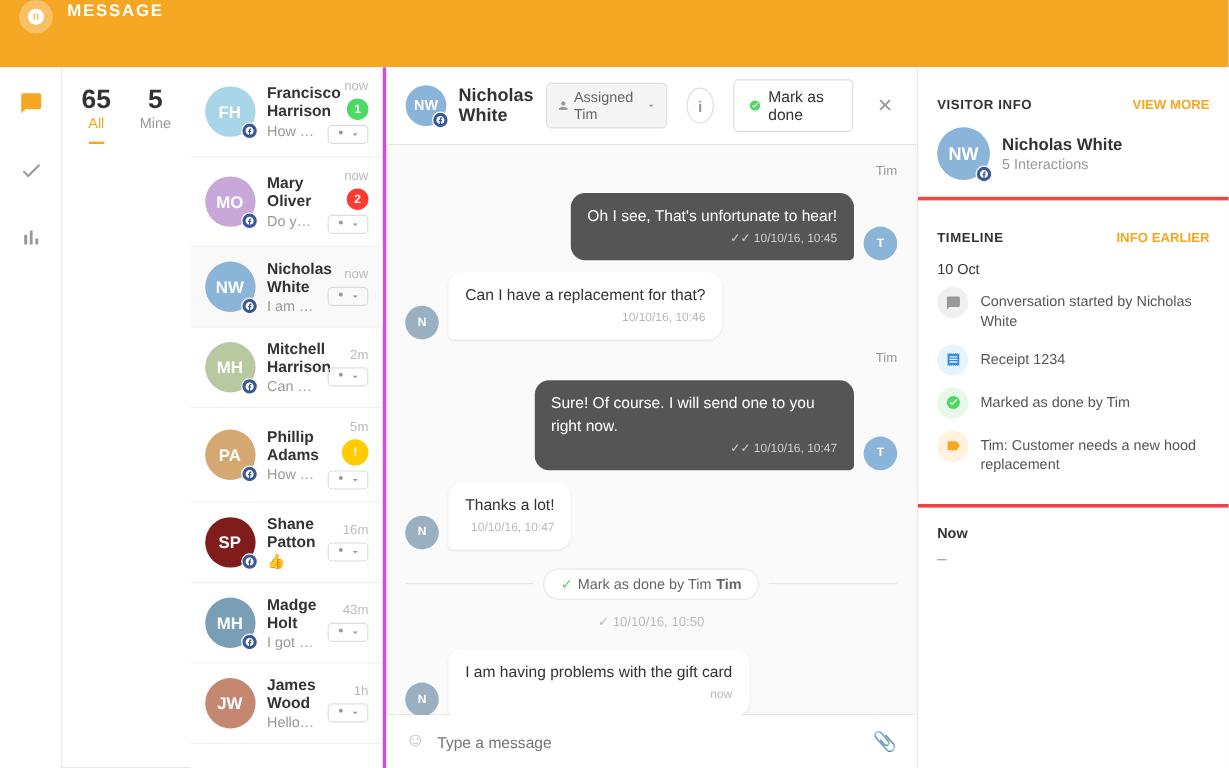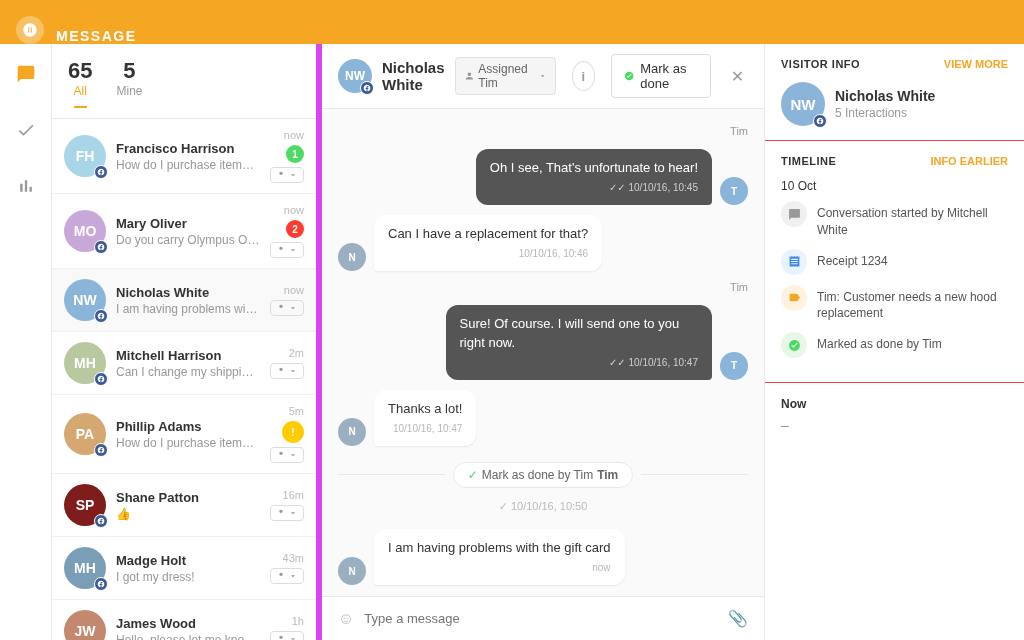--- a/index.html
+++ b/index.html
@@ -1,34 +1,34 @@
 <!DOCTYPE html>
 <html><head>
   <meta charset="utf-8">
   <style>
     * { box-sizing: border-box; margin: 0; padding: 0; }
     body { font-family: -apple-system, BlinkMacSystemFont, 'Segoe UI', sans-serif; background: #f5f5f5; width: 1024px; height: 640px; overflow: hidden; display: flex; flex-direction: column; }
 
     
-    .topbar { background: #f5a623; height: 44px; display: flex; align-items: flex-end; padding: 0 16px; gap: 12px; flex-shrink: 0; }
+    .topbar { background: #f5a623; height: 56px; display: flex; align-items: flex-start; padding: 0 16px; gap: 12px; flex-shrink: 0; }
     .topbar-logo { width: 28px; height: 28px; background: rgba(255,255,255,0.3); border-radius: 50%; display: flex; align-items: center; justify-content: center; }
     .topbar-logo svg { width: 16px; height: 16px; fill: white; }
     .topbar-title { color: white; font-weight: 700; font-size: 14px; letter-spacing: 1.5px; }
 
     
     .main { display: flex; flex: 1; overflow: hidden; }
 
     
     .leftnav { width: 52px; background: white; border-right: 1px solid #e8e8e8; display: flex; flex-direction: column; align-items: center; padding-top: 12px; gap: 20px; flex-shrink: 0; }
     .nav-icon { width: 36px; height: 36px; display: flex; align-items: center; justify-content: center; border-radius: 8px; cursor: pointer; color: #999; }
     .nav-icon.active { color: #f5a623; }
     .nav-icon svg { width: 20px; height: 20px; }
 
     
-    .convlist { width: 270px; background: white; border-right: 6px solid #d946ef; display: flex; flex-direction: column; flex-shrink: 0; }
+    .convlist { width: 270px; background: white; border-right: 3px solid #d946ef; display: flex; flex-shrink: 0; }
     .convlist-header { padding: 14px 16px 0; border-bottom: 1px solid #e8e8e8; }
     .convlist-counts { display: flex; gap: 24px; margin-bottom: 10px; }
     .count-item { display: flex; flex-direction: column; align-items: center; cursor: pointer; }
     .count-num { font-size: 22px; font-weight: 600; color: #333; }
     .count-label { font-size: 12px; color: #999; }
     .count-item.active .count-label { color: #f5a623; border-bottom: 2px solid #f5a623; padding-bottom: 8px; }
     .convlist-items { flex: 1; overflow-y: auto; }
     .conv-item { display: flex; align-items: center; padding: 10px 12px; border-bottom: 1px solid #f0f0f0; cursor: pointer; gap: 10px; }
     .conv-item.active { background: #f9f9f9; }
     .conv-avatar { position: relative; flex-shrink: 0; }
@@ -78,21 +78,21 @@
     .system-check { color: #4cd964; }
 
     
     .chat-input-area { background: white; border-top: 1px solid #e8e8e8; padding: 12px 16px; display: flex; align-items: center; gap: 10px; flex-shrink: 0; }
     .input-emoji { color: #bbb; cursor: pointer; font-size: 16px; }
     .input-field { flex: 1; border: none; outline: none; font-size: 13px; color: #333; background: transparent; }
     .input-attach { color: #bbb; cursor: pointer; font-size: 16px; }
 
     
     .rightpanel { width: 260px; background: white; border-left: 1px solid #e8e8e8; display: flex; flex-direction: column; flex-shrink: 0; overflow-y: auto; }
-    .panel-section { padding: 14px 16px; border-bottom: 1px solid #ef4444; }
+    .panel-section { padding: 14px 16px; border-bottom: 3px solid #ef4444; margin-top: 12px; }
     .panel-section-header { display: flex; justify-content: space-between; align-items: center; margin-bottom: 12px; }
     .panel-section-title { font-size: 11px; font-weight: 700; color: #333; letter-spacing: 0.5px; text-transform: uppercase; }
     .panel-section-link { font-size: 11px; color: #f5a623; cursor: pointer; font-weight: 600; }
     .visitor-info { display: flex; align-items: center; gap: 10px; }
     .visitor-avatar { position: relative; }
     .visitor-avatar .avatar-circle { width: 44px; height: 44px; font-size: 15px; }
     .visitor-name { font-size: 14px; font-weight: 600; color: #333; }
     .visitor-interactions { font-size: 12px; color: #999; margin-top: 2px; }
     .timeline-item { display: flex; align-items: flex-start; gap: 10px; margin-bottom: 10px; }
     .timeline-icon { width: 26px; height: 26px; border-radius: 50%; display: flex; align-items: center; justify-content: center; flex-shrink: 0; }
@@ -492,49 +492,49 @@
         <span class="panel-section-link">INFO EARLIER</span>
       </div>
       <div class="timeline-date">10 Oct</div>
 
       <div class="timeline-item">
         <div class="timeline-icon gray">
           <svg viewBox="0 0 24 24" fill="currentColor" style="width:13px;height:13px">
               <path d="M20 2H4c-1.1 0-2 .9-2 2v18l4-4h14c1.1 0 2-.9 2-2V4c0-1.1-.9-2-2-2z"></path>
             </svg>
         </div>
-        <div class="timeline-text">Conversation started by Mitchell White</div>
+        <div class="timeline-text">Conversation started by Nicholas White</div>
       </div>
 
       <div class="timeline-item">
         <div class="timeline-icon blue">
           <svg viewBox="0 0 24 24" fill="currentColor" style="width:13px;height:13px">
               <path d="M18 17H6v-2h12v2zm0-4H6v-2h12v2zm0-4H6V7h12v2zM3 22l1.5-1.5L6 22l1.5-1.5L9 22l1.5-1.5L12 22l1.5-1.5L15 22l1.5-1.5L18 22l1.5-1.5L21 22V2l-1.5 1.5L18 2l-1.5 1.5L15 2l-1.5 1.5L12 2l-1.5 1.5L9 2 7.5 3.5 6 2 4.5 3.5 3 2v20z"></path>
             </svg>
         </div>
         <div class="timeline-text">Receipt 1234</div>
       </div>
 
       <div class="timeline-item">
+        <div class="timeline-icon green">
+          <svg viewBox="0 0 24 24" fill="currentColor" style="width:13px;height:13px">
+              <path d="M12 2C6.48 2 2 6.48 2 12s4.48 10 10 10 10-4.48 10-10S17.52 2 12 2zm-2 14l-4-4 1.41-1.41L10 13.17l6.59-6.59L18 8l-8 8z"></path>
+            </svg>
+        </div>
+        <div class="timeline-text">Marked as done by Tim</div>
+      </div>
+
+      <div class="timeline-item">
         <div class="timeline-icon orange">
           <svg viewBox="0 0 24 24" fill="currentColor" style="width:13px;height:13px">
               <path d="M17.63 5.84C17.27 5.33 16.67 5 16 5L5 5.01C3.9 5.01 3 5.9 3 7v10c0 1.1.9 1.99 2 1.99L16 19c.67 0 1.27-.33 1.63-.84L22 12l-4.37-6.16z"></path>
             </svg>
         </div>
         <div class="timeline-text">Tim: Customer needs a new hood replacement</div>
       </div>
-
-      <div class="timeline-item">
-        <div class="timeline-icon green">
-          <svg viewBox="0 0 24 24" fill="currentColor" style="width:13px;height:13px">
-              <path d="M12 2C6.48 2 2 6.48 2 12s4.48 10 10 10 10-4.48 10-10S17.52 2 12 2zm-2 14l-4-4 1.41-1.41L10 13.17l6.59-6.59L18 8l-8 8z"></path>
-            </svg>
-        </div>
-        <div class="timeline-text">Marked as done by Tim</div>
-      </div>
     </div>
 
     <div class="now-section">
       <div class="now-label">Now</div>
       <div class="now-dash">–</div>
     </div>
   </div>
 </div>
 
 </body></html>

